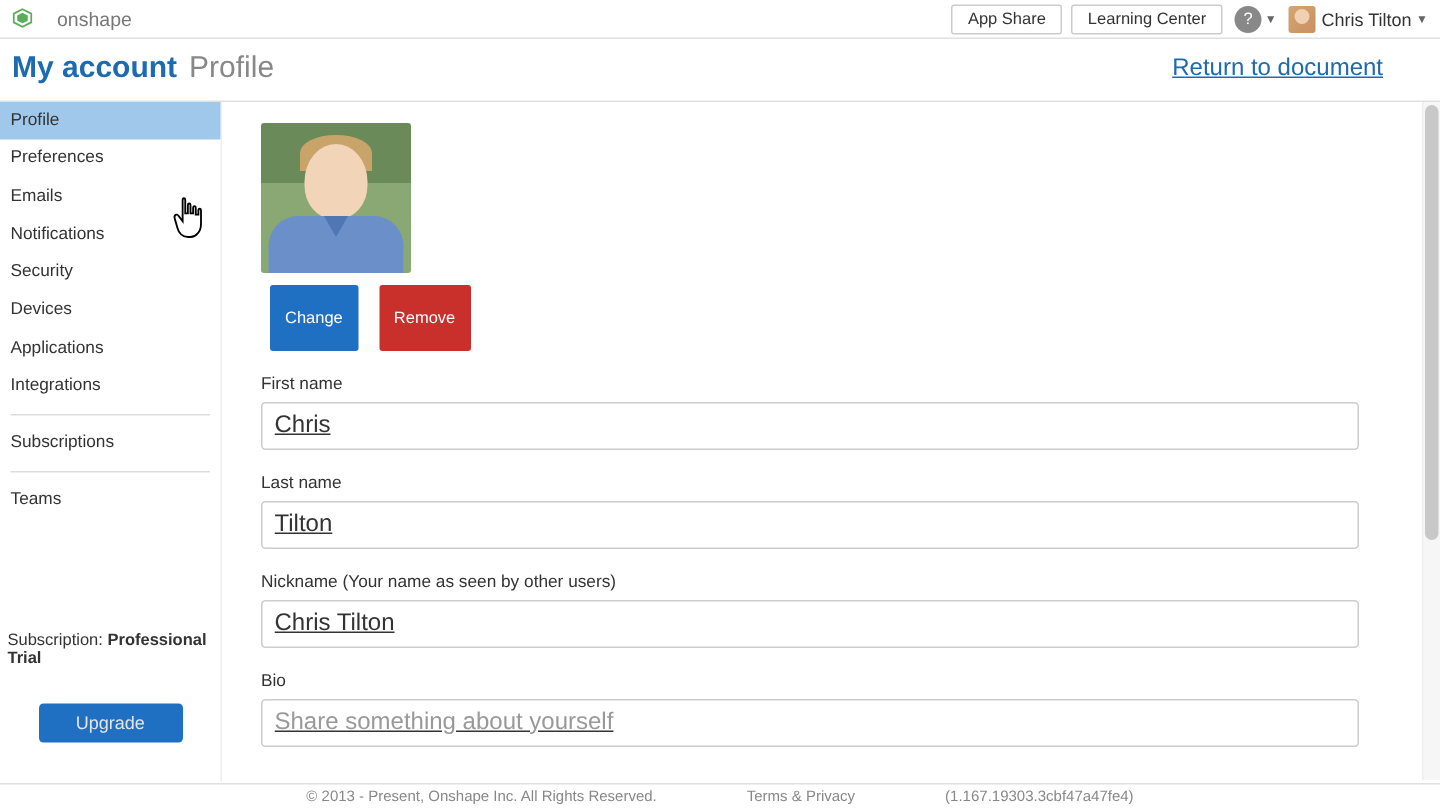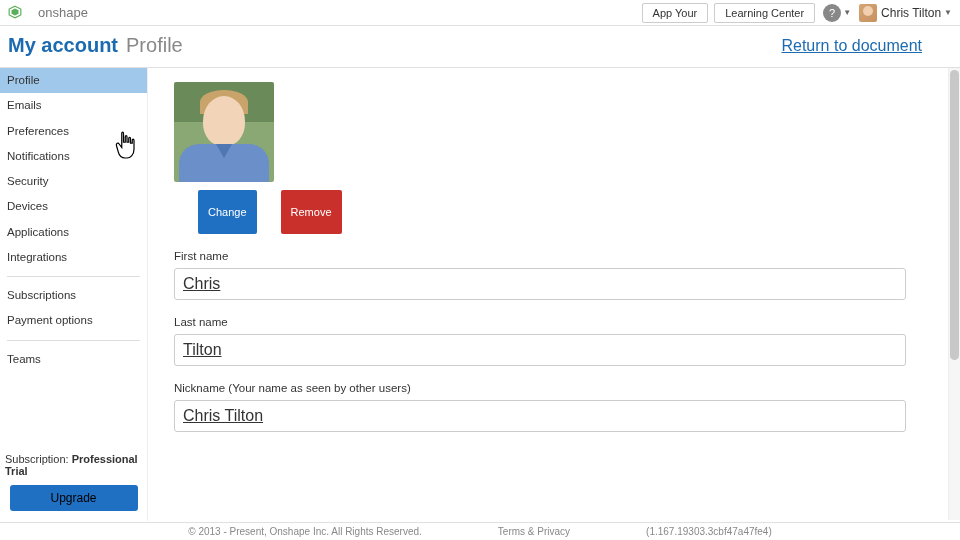--- a/index.html
+++ b/index.html
@@ -26,59 +26,59 @@
 
 .body-wrap { display: flex; height: calc(540px - 26px - 42px - 18px); border-top: 1px solid #e0e0e0; }
 .sidebar { width: 148px; background: #fff; border-right: 1px solid #eee; display: flex; flex-direction: column; }
 .side-list { display: flex; flex-direction: column; }
 .side-item { padding: 4px 7px; font-size: 11.5px; color: #333; cursor: pointer; line-height: 1.5; }
 .side-item.active { background: #a0c8ea; }
 .side-divider { border-top: 1px solid #ddd; margin: 6px 7px; }
 .side-bottom { margin-top: auto; padding: 0 0 10px 0; }
 .sub-label { font-size: 11px; padding: 4px 5px 8px 5px; }
 .sub-label b { font-weight: 600; }
-.upgrade-btn { display: block; width: 128px; margin: 0 auto; background: #1f6fc2; color: #000000; border: none; border-radius: 3px; padding: 6px 0; font-size: 12px; cursor: pointer; }
+.upgrade-btn { display: block; width: 96px; margin: 16px auto; background: #1f6fc2; color: #e5e5e5; border: none; border-radius: 3px; padding: 6px 0; font-size: 12px; cursor: pointer; }
 
 .main { flex: 1; overflow-y: auto; padding: 14px 26px 14px 26px; position: relative; }
 .avatar-box { width: 100px; height: 100px; background: linear-gradient(180deg,#6b8a5a 0%,#6b8a5a 40%,#8aa874 40%,#8aa874 100%); border-radius: 2px; overflow: hidden; position: relative; }
 .avatar-head { position: absolute; width: 42px; height: 50px; background: #f2d4b8; border-radius: 50% 50% 45% 45%; top: 14px; left: 29px; }
 .avatar-hair { position: absolute; width: 48px; height: 24px; background: #c9a46a; border-radius: 50% 50% 0 0; top: 8px; left: 26px; }
 .avatar-body { position: absolute; width: 90px; height: 50px; background: #6a8fc9; border-radius: 20px 20px 0 0; top: 62px; left: 5px; }
 .avatar-collar { position:absolute; width:0; height:0; border-left:8px solid transparent; border-right:8px solid transparent; border-top:14px solid #5077b3; top:62px; left:42px; }
-.btn-row { margin-top: 8px; display: flex; gap: 24px; margin-left: 24px; }
+.btn-row { margin-top: 8px; display: flex; gap: 14px; margin-left: 6px; }
 .btn-change { background: #1f6fc2; color: #fff; border: none; border-radius: 2px; padding: 4px 10px; font-size: 11px; cursor: pointer; }
 .btn-remove { background: #c9302c; color: #fff; border: none; border-radius: 2px; padding: 16px 10px; font-size: 11px; cursor: pointer; }
 
 .form-group { margin-top: 16px; }
 .form-label { font-size: 11.5px; color: #333; display: block; margin-bottom: 6px; }
 .form-input { width: 732px; padding: 6px 8px; font-size: 16px; border: 1px solid #ccc; border-radius: 3px; color: #333; background: #fff; text-decoration: underline; }
 .form-input::placeholder { color: #999; }
 
 .scrollbar-track { position: absolute; right: 0; top: 68px; width: 12px; height: 452px; background: #f6f6f6; border-left: 1px solid #eee; }
 .scrollbar-thumb { position: absolute; right: 1px; top: 2px; width: 9px; height: 290px; background: #c8c8c8; border-radius: 5px; }
 
-.footer { position: absolute; bottom: 0; left: 0; right: 0; height: 18px; border-top: 1px solid #e0e0e0; display: flex; align-items: center; justify-content: center; gap: 76px; font-size: 10px; color: #888; background: #fff; }
+.footer { position: absolute; bottom: 0; left: 0; right: 0; height: 18px; border-top: 1px solid #e0e0e0; display: flex; align-items: center; justify-content: center; gap: 60px; font-size: 10px; color: #888; background: #fff; }
 .footer span { cursor: default; }
 .footer .link { cursor: pointer; }
 
 .cursor-hand { position: absolute; left: 113px; top: 128px; width: 28px; height: 32px; z-index: 50; pointer-events: none; }
 </style>
 </head>
 <body>
 
 <div class="topbar">
   <div class="logo">
     <svg class="logo-icon" viewBox="0 0 24 24">
         <polygon points="12,2 22,7 22,17 12,22 2,17 2,7" fill="none" stroke="#5aad5a" stroke-width="2"></polygon>
         <polygon points="12,6 18,9 18,15 12,18 6,15 6,9" fill="#5aad5a"></polygon>
       </svg>
     <span class="logo-text">onshape</span>
   </div>
   <div class="topbar-spacer"></div>
-  <button class="topbar-btn">App Your</button>
+  <button class="topbar-btn">App Share</button>
   <button class="topbar-btn">Learning Center</button>
   <span class="help-badge">?</span>
     <span class="help-caret">▼</span>
   <div class="user-chunk">
     <div class="user-avatar"></div>
     <span class="user-name">Chris Tilton</span>
     <span class="user-caret">▼</span>
   </div>
 </div>
 
@@ -86,30 +86,29 @@
   <span class="header-main">My account</span>
   <span class="header-sub">Profile</span>
   <div class="header-spacer"></div>
   <a class="return-link">Return to document</a>
 </div>
 
 <div class="body-wrap">
   <div class="sidebar">
     <div class="side-list">
       <div class="side-item active">Profile</div>
+      <div class="side-item">Preferences</div>
       <div class="side-item">Emails</div>
-      <div class="side-item">Preferences</div>
       <div class="side-item">Notifications</div>
       <div class="side-item">Security</div>
       <div class="side-item">Devices</div>
       <div class="side-item">Applications</div>
       <div class="side-item">Integrations</div>
       <div class="side-divider"></div>
       <div class="side-item">Subscriptions</div>
-      <div class="side-item">Payment options</div>
       <div class="side-divider"></div>
       <div class="side-item">Teams</div>
     </div>
     <div class="side-bottom">
       <div class="sub-label"><span>Subscription: </span><b>Professional Trial</b></div>
       <button class="upgrade-btn">Upgrade</button>
     </div>
   </div>
 
   <div class="main">
@@ -129,20 +128,24 @@
       <input class="form-input" value="Chris" style="">
     </div>
     <div class="form-group">
       <label class="form-label">Last name</label>
       <input class="form-input" value="Tilton" style="">
     </div>
     <div class="form-group">
       <label class="form-label">Nickname (Your name as seen by other users)</label>
       <input class="form-input" value="Chris Tilton" style="">
     </div>
+    <div class="form-group">
+      <label class="form-label">Bio</label>
+      <input class="form-input" placeholder="Share something about yourself" style="">
+    </div>
   </div>
 </div>
 
 <div class="scrollbar-track">
   <div class="scrollbar-thumb"></div>
 </div>
 
 <div class="footer">
   <span>© 2013 - Present, Onshape Inc. All Rights Reserved.</span>
   <span class="link">Terms &amp; Privacy</span>

